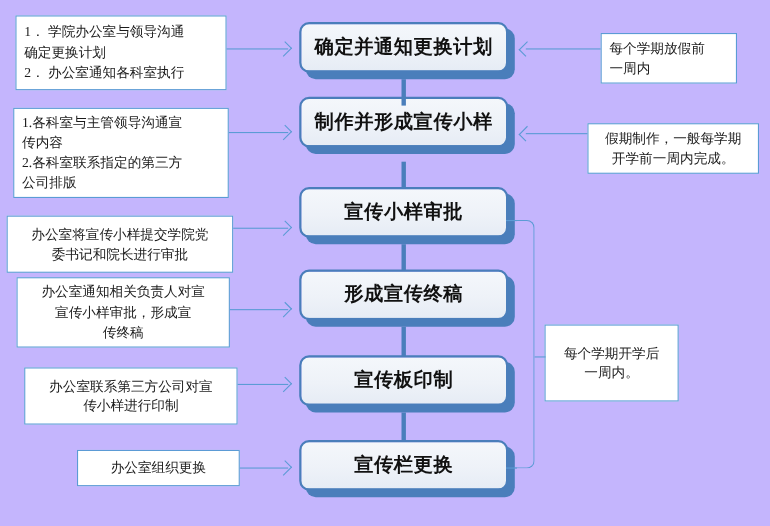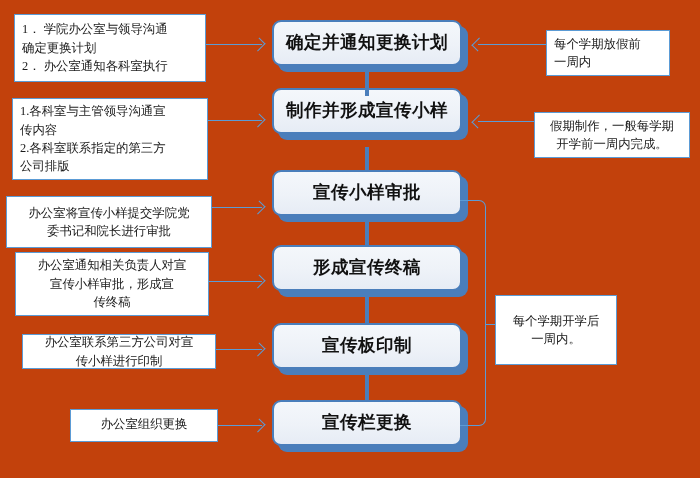--- a/index.html
+++ b/index.html
@@ -7,21 +7,21 @@
     width: 700px;
     height: 478px;
     background: #ffffff;
     font-family: "Liberation Serif", "DejaVu Serif", serif;
     overflow: hidden;
   }
   #canvas {
     position: relative;
     width: 700px;
     height: 478px;
-    background: #c2410c;
+    background: #c4b5fd;
   }
 
   
   .note {
     position: absolute;
     border: 1.3px solid #5b9bd5;
     background: #ffffff;
     color: #1a1a1a;
     font-family: "Liberation Serif", "DejaVu Serif", serif;
     font-size: 12.4px;
@@ -134,26 +134,26 @@
     <span class="ln">办公室将宣传小样提交学院党</span>
     <span class="ln">委书记和院长进行审批</span>
   </div>
 
   <div class="note center" style="left:15px; top:252px; width:194px; height:64px;">
     <span class="ln">办公室通知相关负责人对宣</span>
     <span class="ln">宣传小样审批，形成宣</span>
     <span class="ln">传终稿</span>
   </div>
 
-  <div class="note center" style="left:22px; top:334px; width:194px; height:35px;">
+  <div class="note center" style="left:22px; top:334px; width:194px; height:52px;">
     <span class="ln">办公室联系第三方公司对宣</span>
     <span class="ln">传小样进行印制</span>
   </div>
 
-  <div class="note center" style="left:70px; top:409px; width:148px; height:33px;font-family:Liberation Mono, monospace;">
+  <div class="note center" style="left:70px; top:409px; width:148px; height:33px;">
     <span class="ln">办公室组织更换</span>
   </div>
 
   <div class="note left" style="left:546px; top:30px; width:124px; height:46px;">
     <span class="ln">每个学期放假前</span>
     <span class="ln">一周内</span>
   </div>
 
   <div class="note center" style="left:534px; top:112px; width:156px; height:46px;">
     <span class="ln">假期制作，一般每学期</span>

